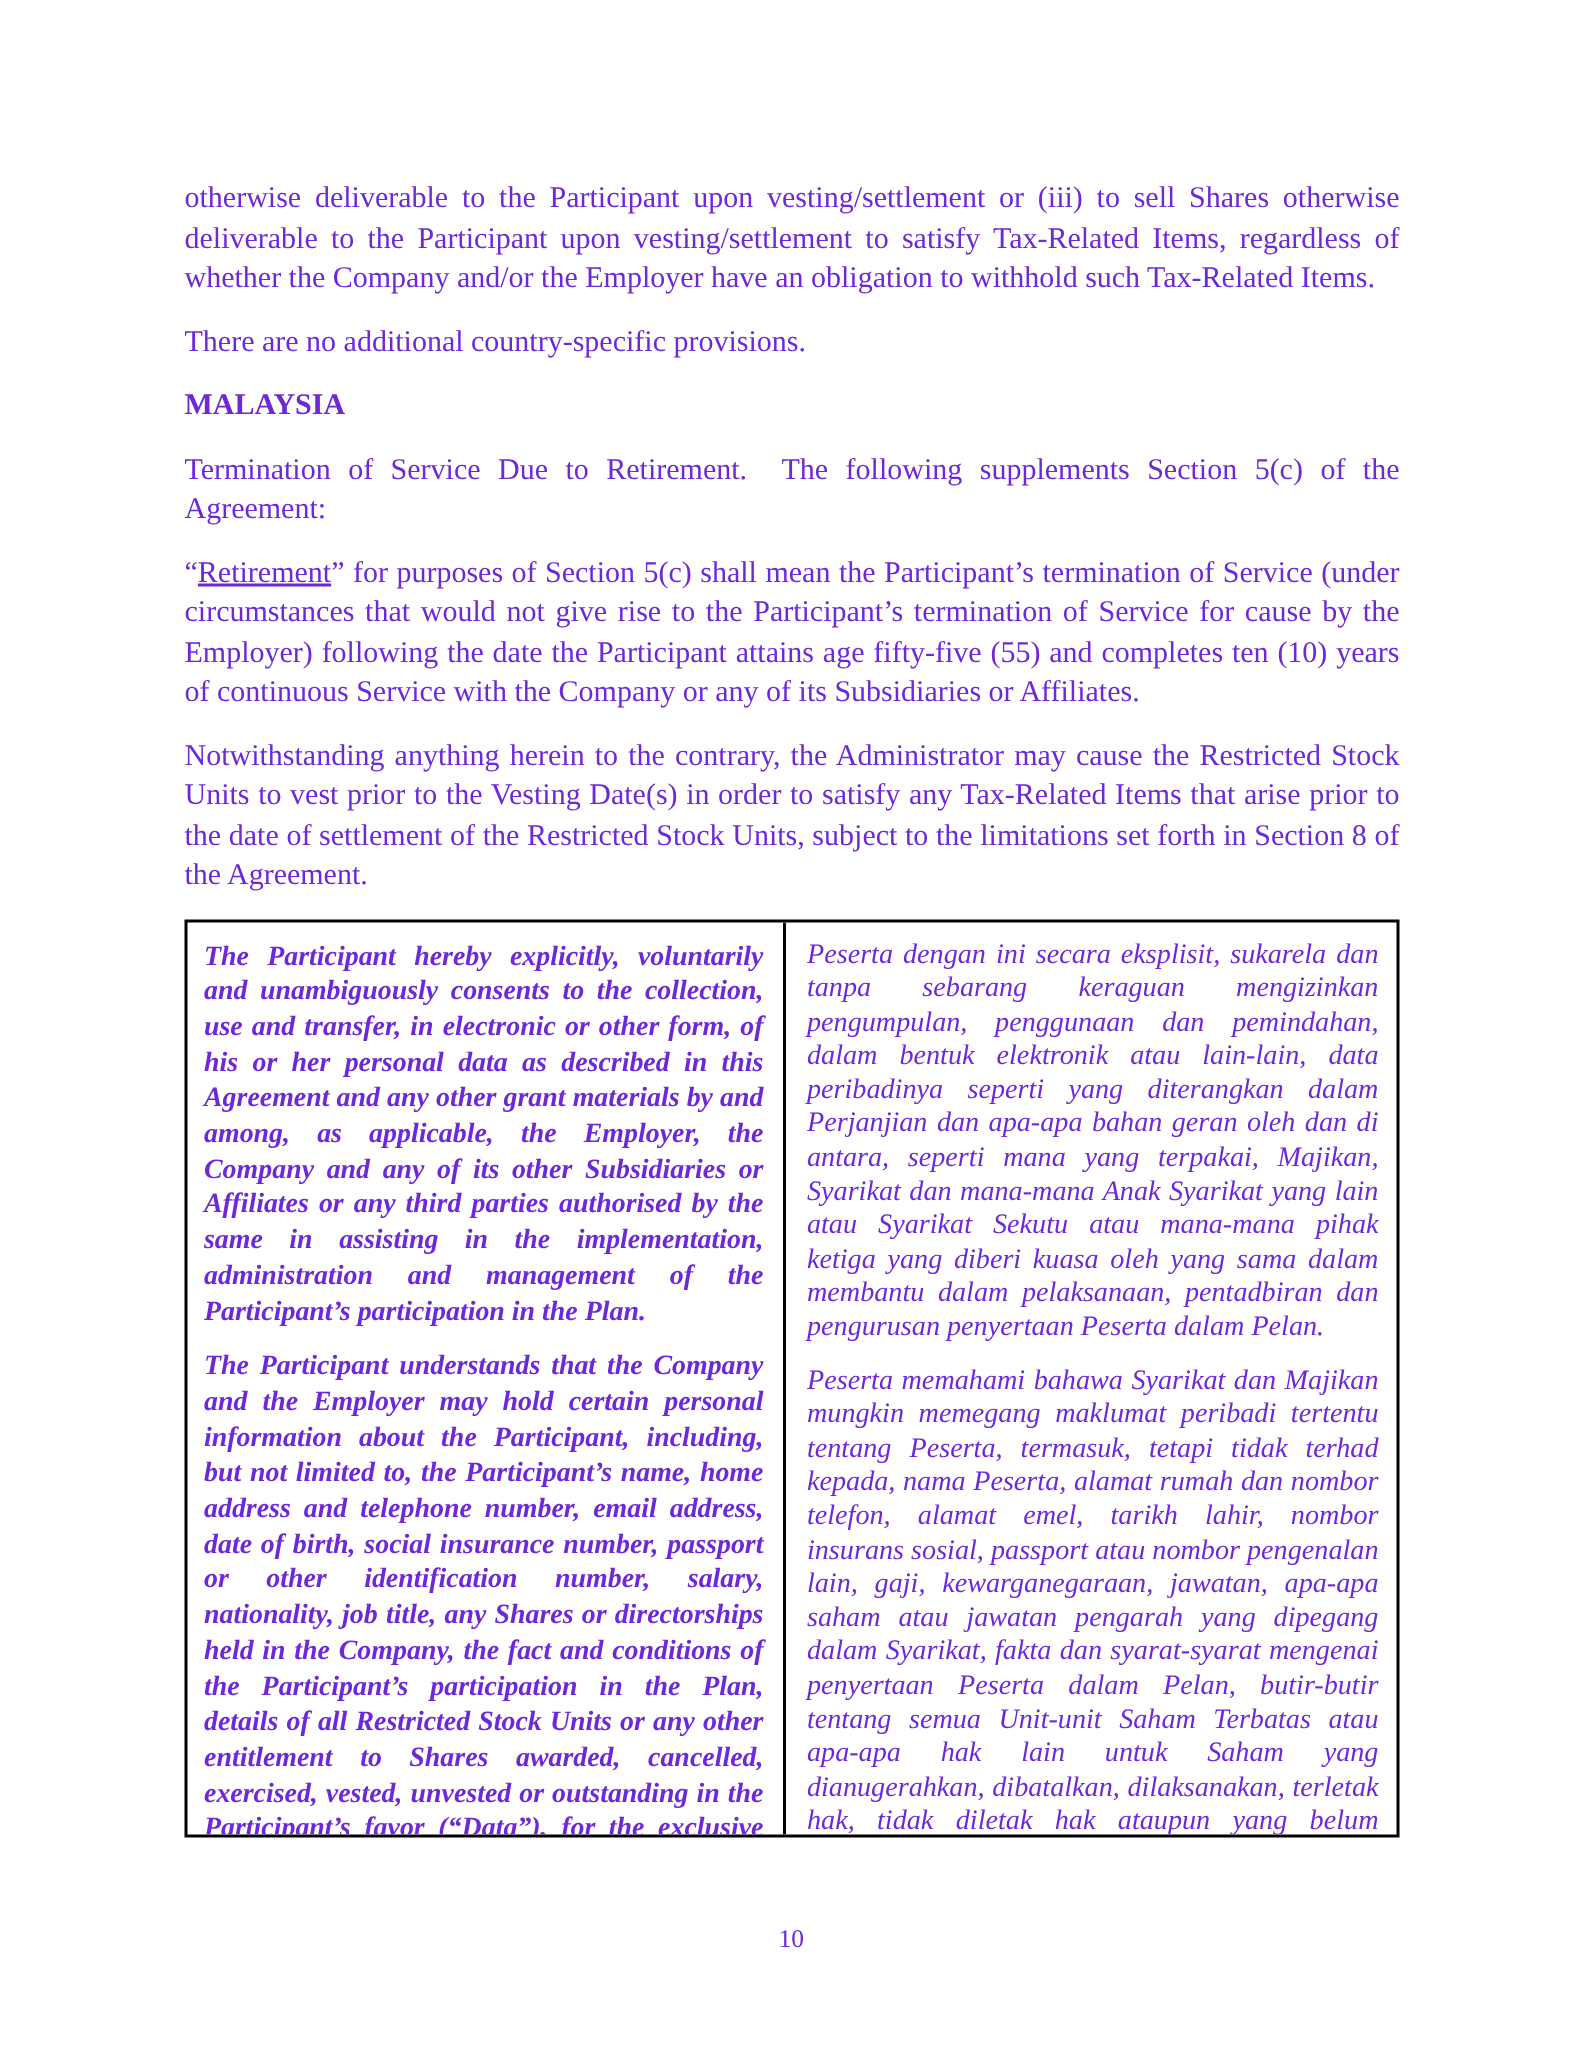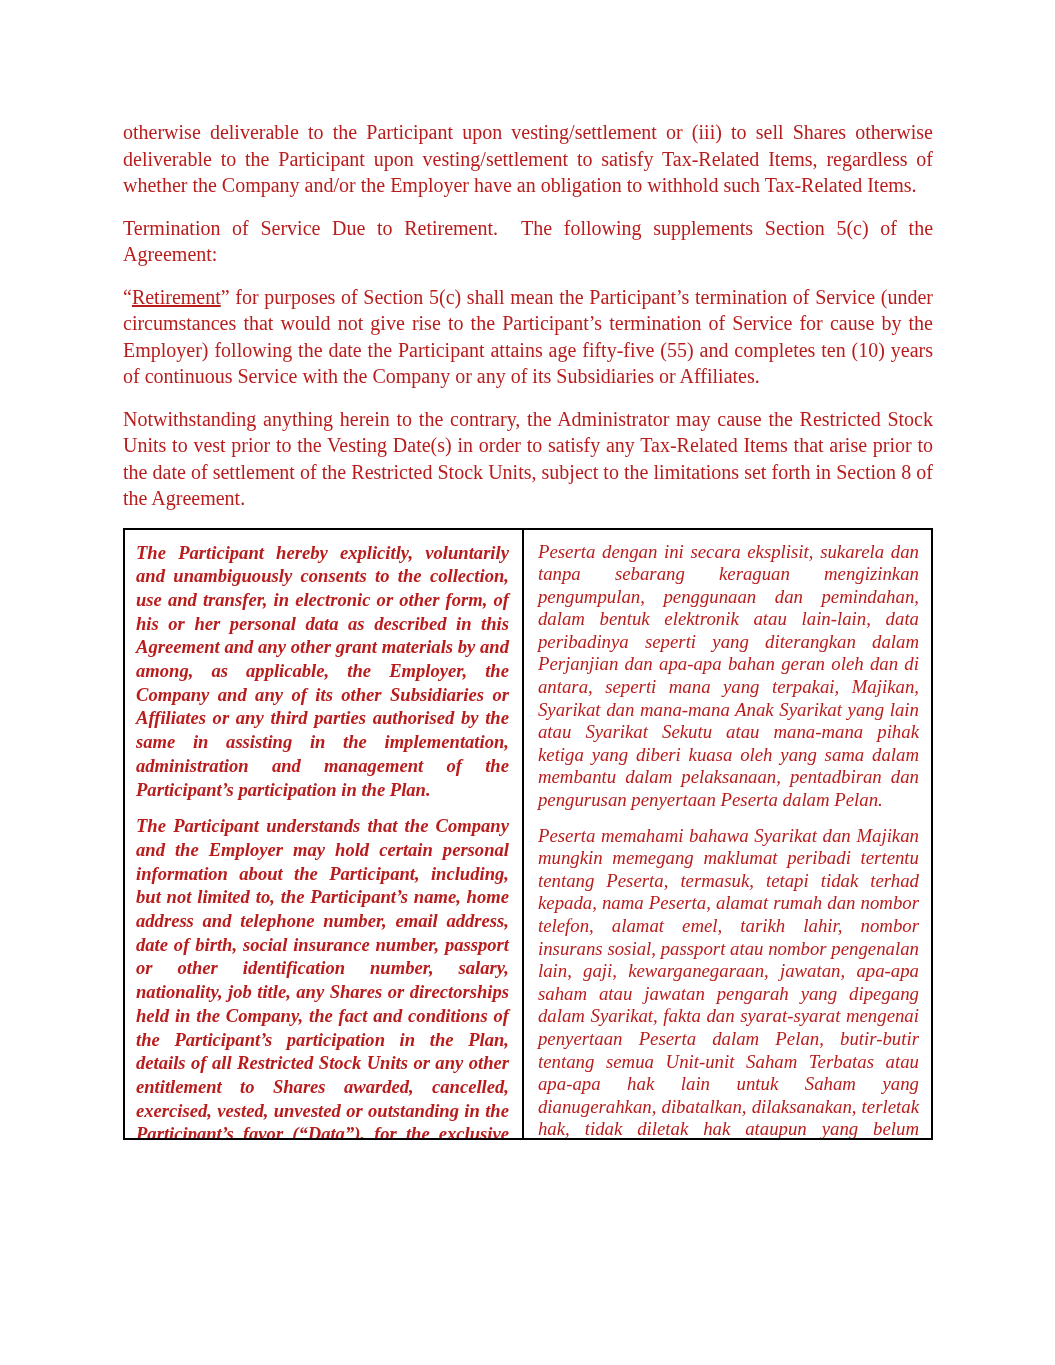--- a/index.html
+++ b/index.html
@@ -5,21 +5,21 @@
   html, body {
     margin: 0;
     padding: 0;
     background: #ffffff;
   }
   .page {
     position: relative;
     width: 1055px;
     height: 1365px;
     background: #ffffff;
-    color: #b91c1c;
+    color: #6d28d9;
     font-family: "Liberation Serif", serif;
     overflow: hidden;
   }
   .content {
     position: absolute;
     left: 123px;
     top: 119px;
     width: 810px;
   }
   .para {
@@ -90,21 +90,23 @@
 </style>
 </head>
 <body>
 
 <div class="page">
   <div class="content">
 
     <p class="para">otherwise deliverable to the Participant upon vesting/settlement or (iii) to sell Shares otherwise deliverable to the Participant upon vesting/settlement to satisfy Tax-Related Items, regardless of whether the Company and/or the Employer have an obligation to withhold such Tax-Related Items.</p>
 
 
+    <p class="para">There are no additional country-specific provisions.</p>
 
+    <div class="heading">MALAYSIA</div>
 
     <p class="para"><span class="lead-bold">Termination of Service Due to Retirement.</span><span>&nbsp; The following supplements Section 5(c) of the Agreement:</span></p>
 
     <p class="para"><span>“</span><span class="underline">Retirement</span><span>” for purposes of Section 5(c) shall mean the Participant’s termination of Service (under circumstances that would not give rise to the Participant’s termination of Service for cause by the Employer) following the date the Participant attains age fifty-five (55) and completes ten (10) years of continuous Service with the Company or any of its Subsidiaries or Affiliates.</span></p>
 
     <p class="para">Notwithstanding anything herein to the contrary, the Administrator may cause the Restricted Stock Units to vest prior to the Vesting Date(s) in order to satisfy any Tax-Related Items that arise prior to the date of settlement of the Restricted Stock Units, subject to the limitations set forth in Section 8 of the Agreement.</p>
 
 
     <div class="privacy-table">
       <div class="cell cell-en">
@@ -112,13 +114,14 @@
         <p class="cut-justify">The Participant understands that the Company and the Employer may hold certain personal information about the Participant, including, but not limited to, the Participant’s name, home address and telephone number, email address, date of birth, social insurance number, passport or other identification number, salary, nationality, job title, any Shares or directorships held in the Company, the fact and conditions of the Participant’s participation in the Plan, details of all Restricted Stock Units or any other entitlement to Shares awarded, cancelled, exercised, vested, unvested or outstanding in the Participant’s favor (“Data”), for the exclusive purpose of implementing, administering and managing the Plan. The source of the Data is the Participant’s Employer as well as information</p>
       </div>
       <div class="cell cell-ms">
         <p>Peserta dengan ini secara eksplisit, sukarela dan tanpa sebarang keraguan mengizinkan pengumpulan, penggunaan dan pemindahan, dalam bentuk elektronik atau lain-lain, data peribadinya seperti yang diterangkan dalam Perjanjian dan apa-apa bahan geran oleh dan di antara, seperti mana yang terpakai, Majikan, Syarikat dan mana-mana Anak Syarikat yang lain atau Syarikat Sekutu atau mana-mana pihak ketiga yang diberi kuasa oleh yang sama dalam membantu dalam pelaksanaan, pentadbiran dan pengurusan penyertaan Peserta dalam Pelan.</p>
         <p class="cut-justify">Peserta memahami bahawa Syarikat dan Majikan mungkin memegang maklumat peribadi tertentu tentang Peserta, termasuk, tetapi tidak terhad kepada, nama Peserta, alamat rumah dan nombor telefon, alamat emel, tarikh lahir, nombor insurans sosial, passport atau nombor pengenalan lain, gaji, kewarganegaraan, jawatan, apa-apa saham atau jawatan pengarah yang dipegang dalam Syarikat, fakta dan syarat-syarat mengenai penyertaan Peserta dalam Pelan, butir-butir tentang semua Unit-unit Saham Terbatas atau apa-apa hak lain untuk Saham yang dianugerahkan, dibatalkan, dilaksanakan, terletak hak, tidak diletak hak ataupun yang belum dijelaskan bagi faedah Peserta (“Data”), untuk tujuan ekslusif</p>
       </div>
     </div>
 
   </div>
 
+  <div class="page-number">10</div>
 </div>
 
 </body></html>

